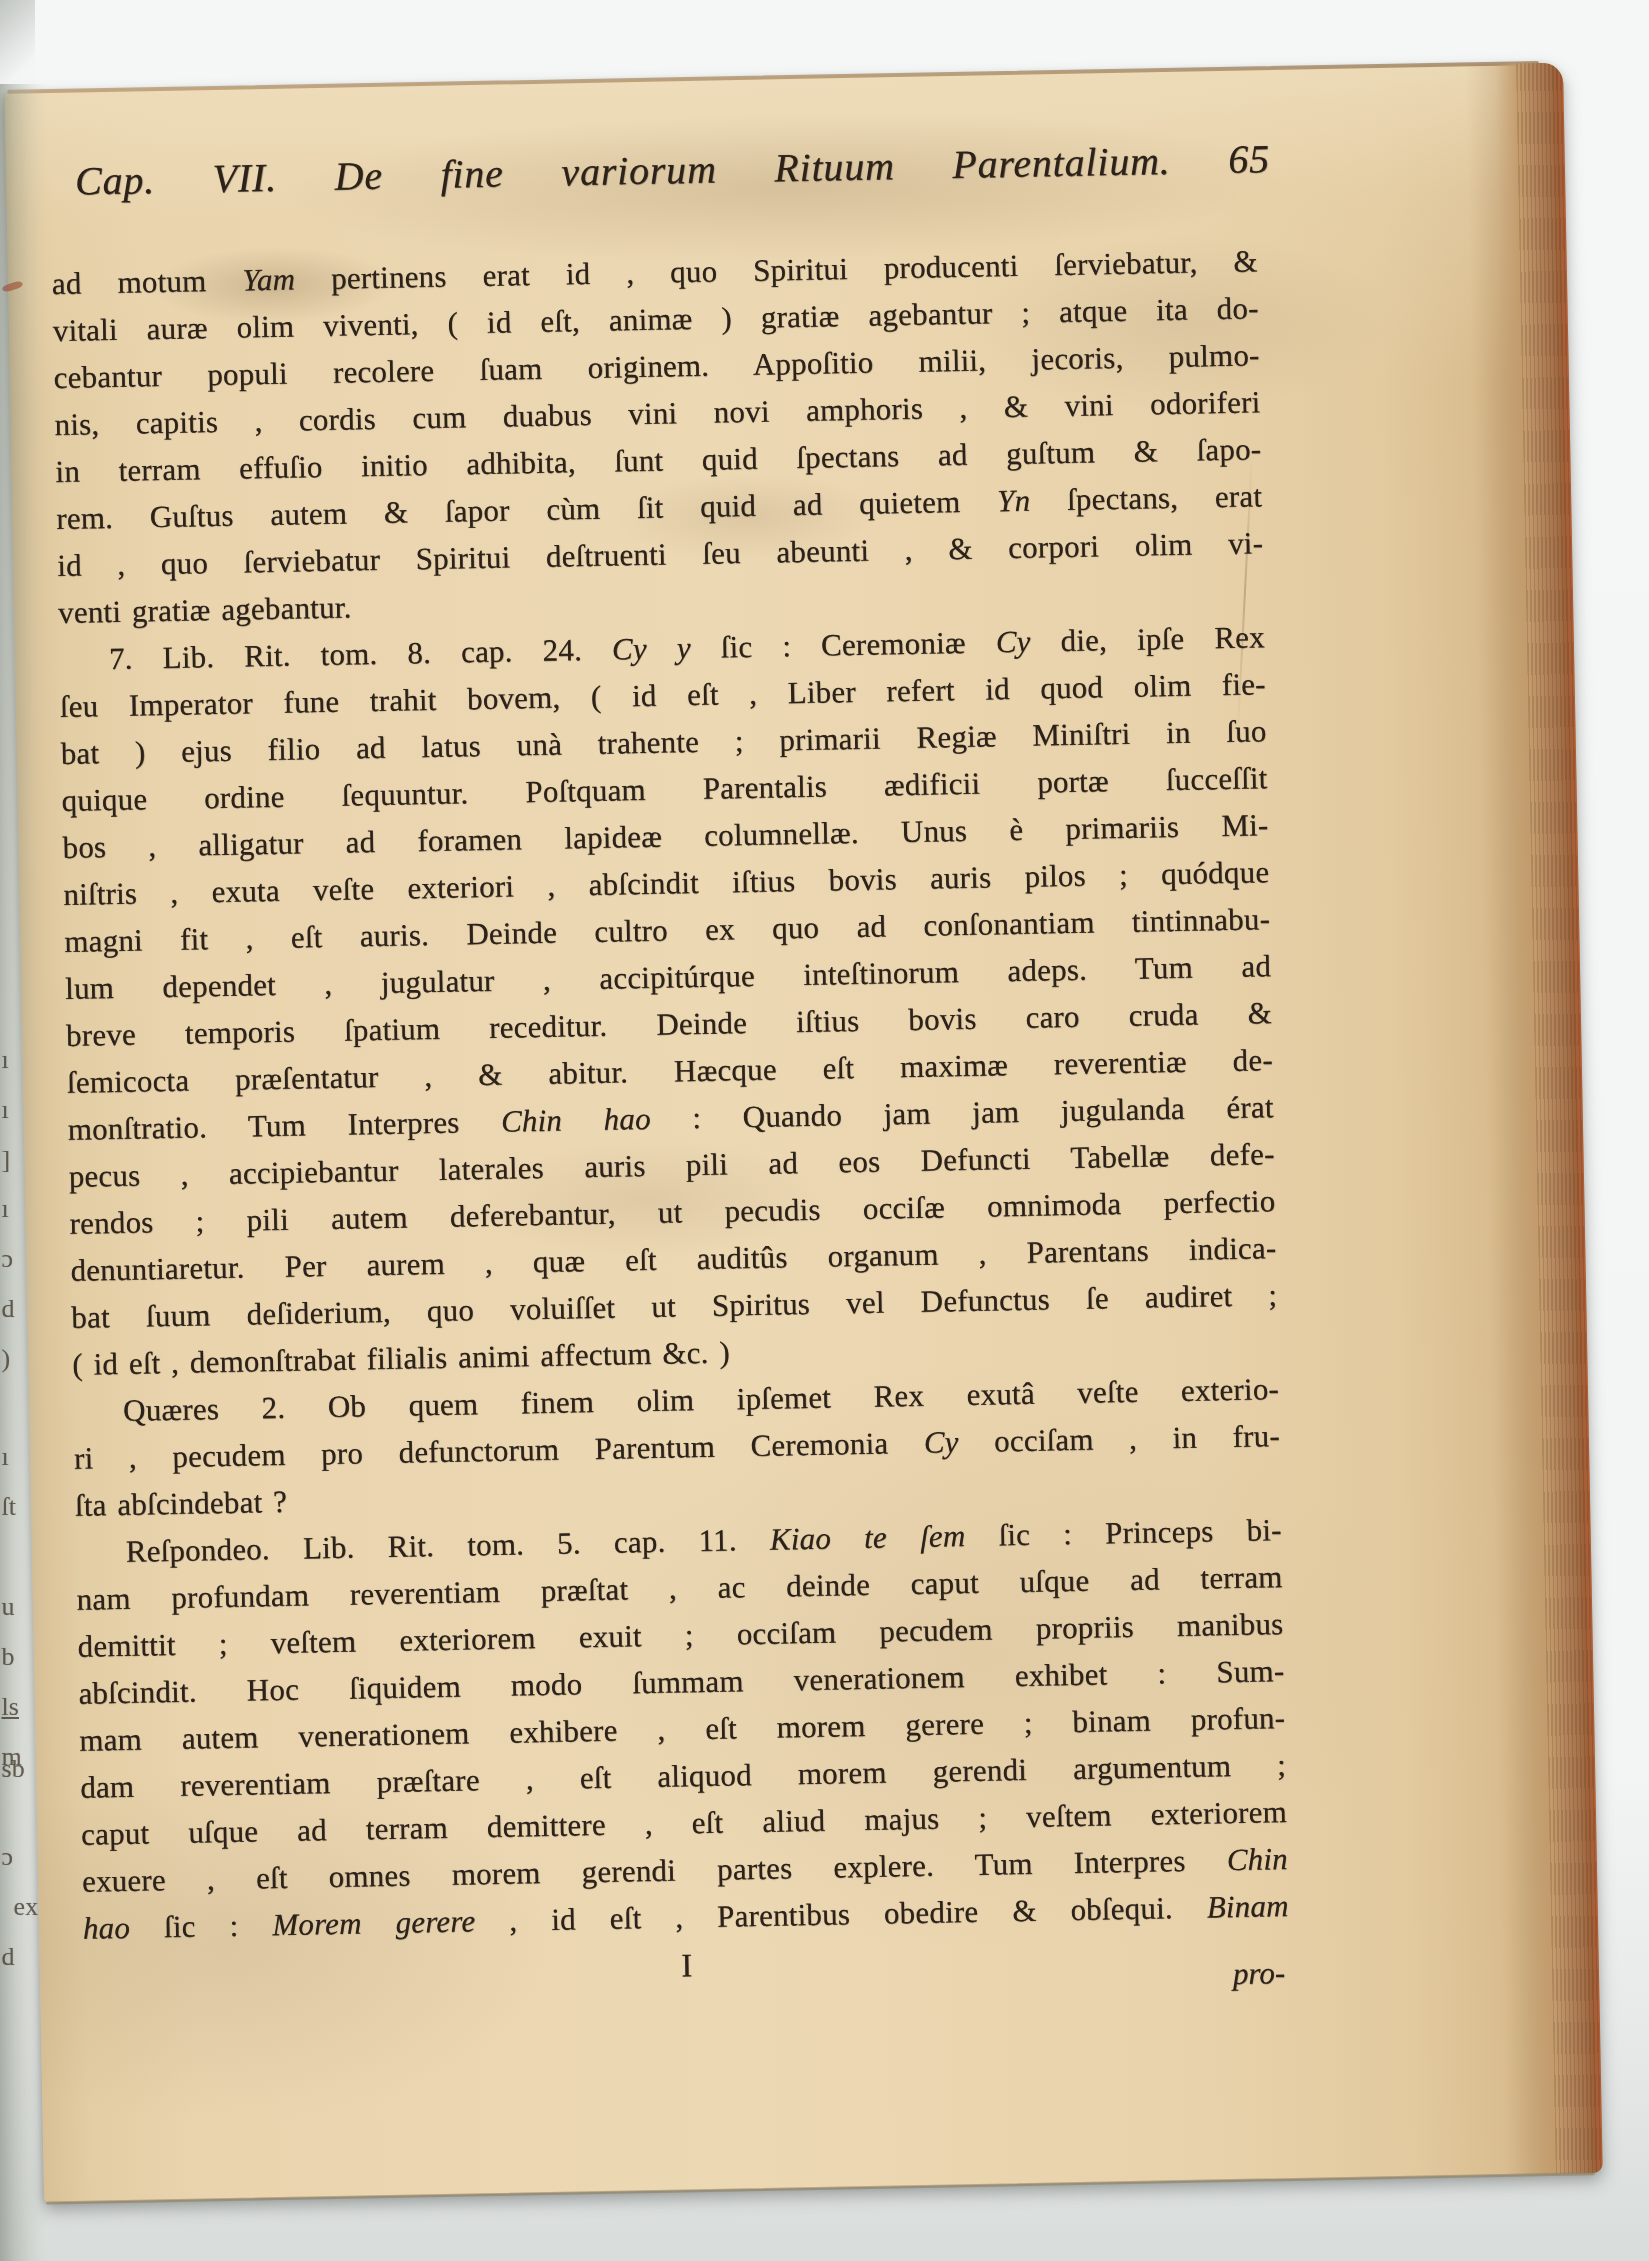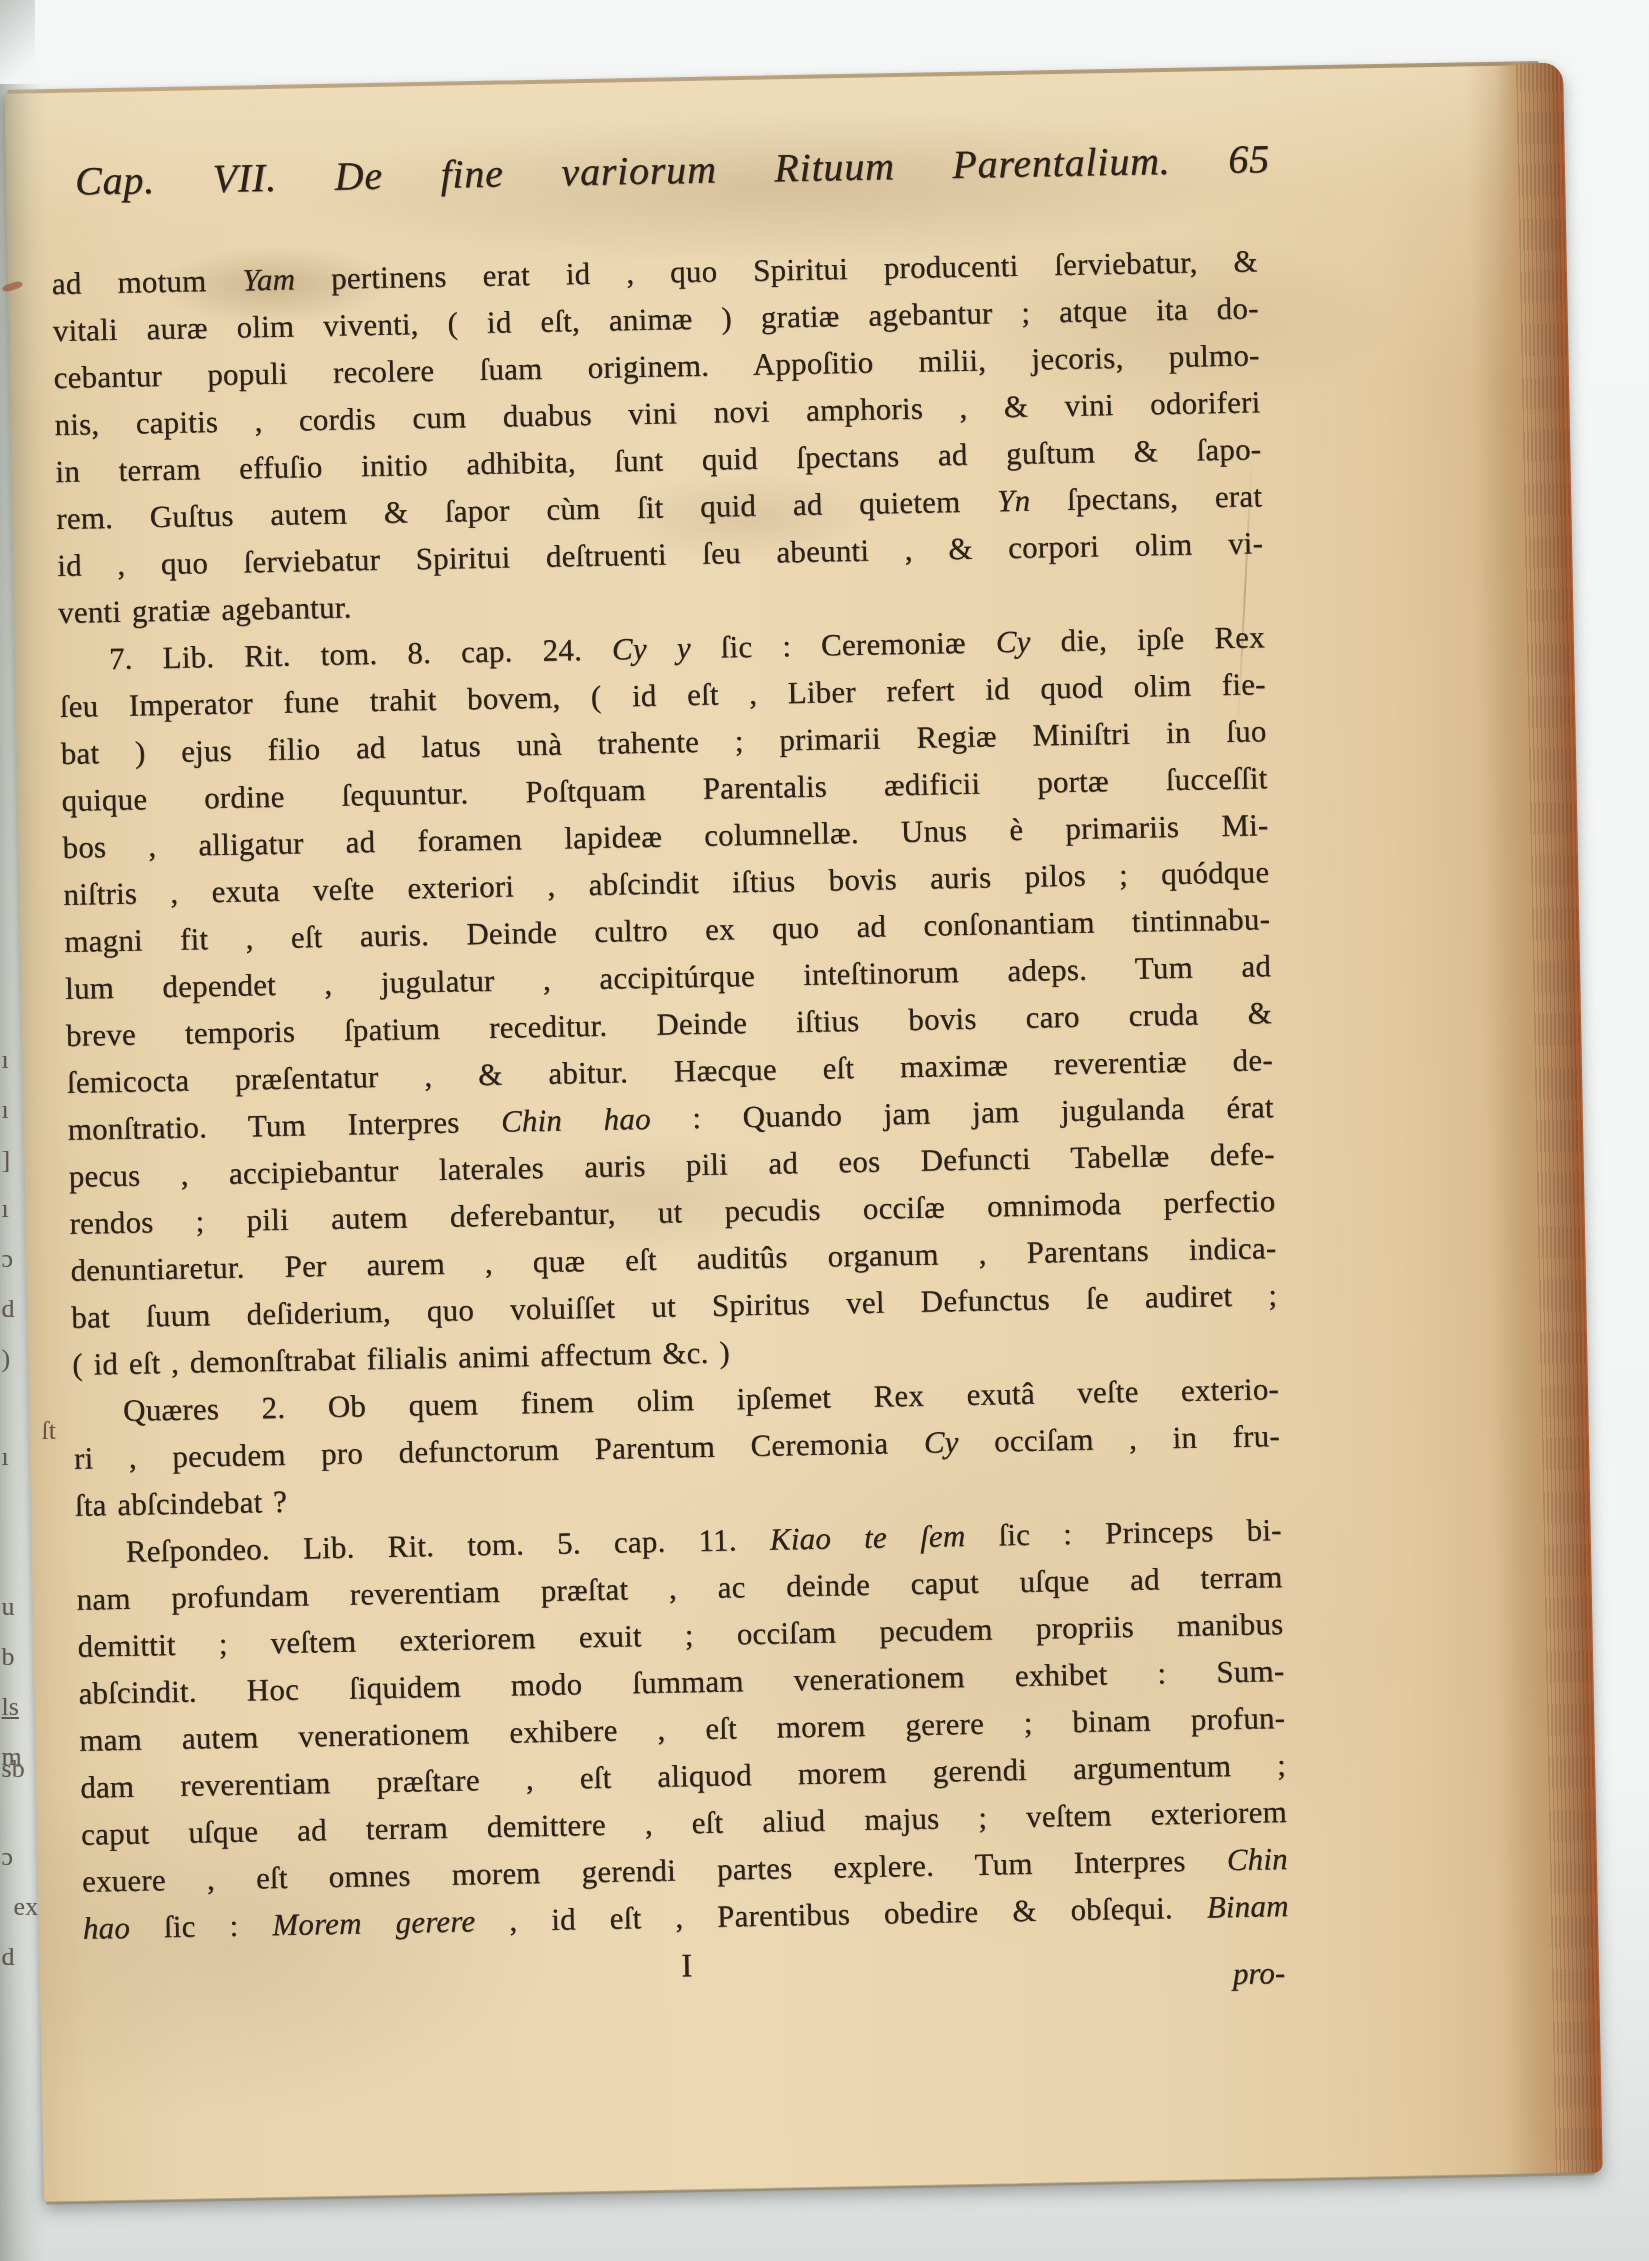--- a/index.html
+++ b/index.html
@@ -151,21 +151,21 @@
   <div class="tl-shade"></div>
   <div class="frags">
       <span class="frag" style="top: 1044px;">ı</span>
       <span class="frag" style="top: 1094px;">ı</span>
       <span class="frag" style="top: 1144px;">]</span>
       <span class="frag" style="top: 1193px;">ı</span>
       <span class="frag" style="top: 1243px;">ɔ</span>
       <span class="frag" style="top: 1293px;">d</span>
       <span class="frag" style="top: 1343px;">)</span>
       <span class="frag" style="top: 1441px;">ı</span>
-      <span class="frag" style="top: 1415px; margin-left: 40px;">ſt</span>
+      <span class="frag" style="top: 1491px;">ſt</span>
       <span class="frag" style="top: 1591px;">u</span>
       <span class="frag" style="top: 1641px;">b</span>
       <span class="frag" style="top: 1691px; text-decoration: underline;">ls</span>
       <span class="frag" style="top: 1741px;">m</span>
       <span class="frag" style="top: 1753px;">sb</span>
       <span class="frag" style="top: 1841px;">ɔ</span>
       <span class="frag" style="top: 1891px; margin-left: 12px;">ex</span>
       <span class="frag" style="top: 1941px;">d</span>
     </div>
   <div class="red-tick"></div>

